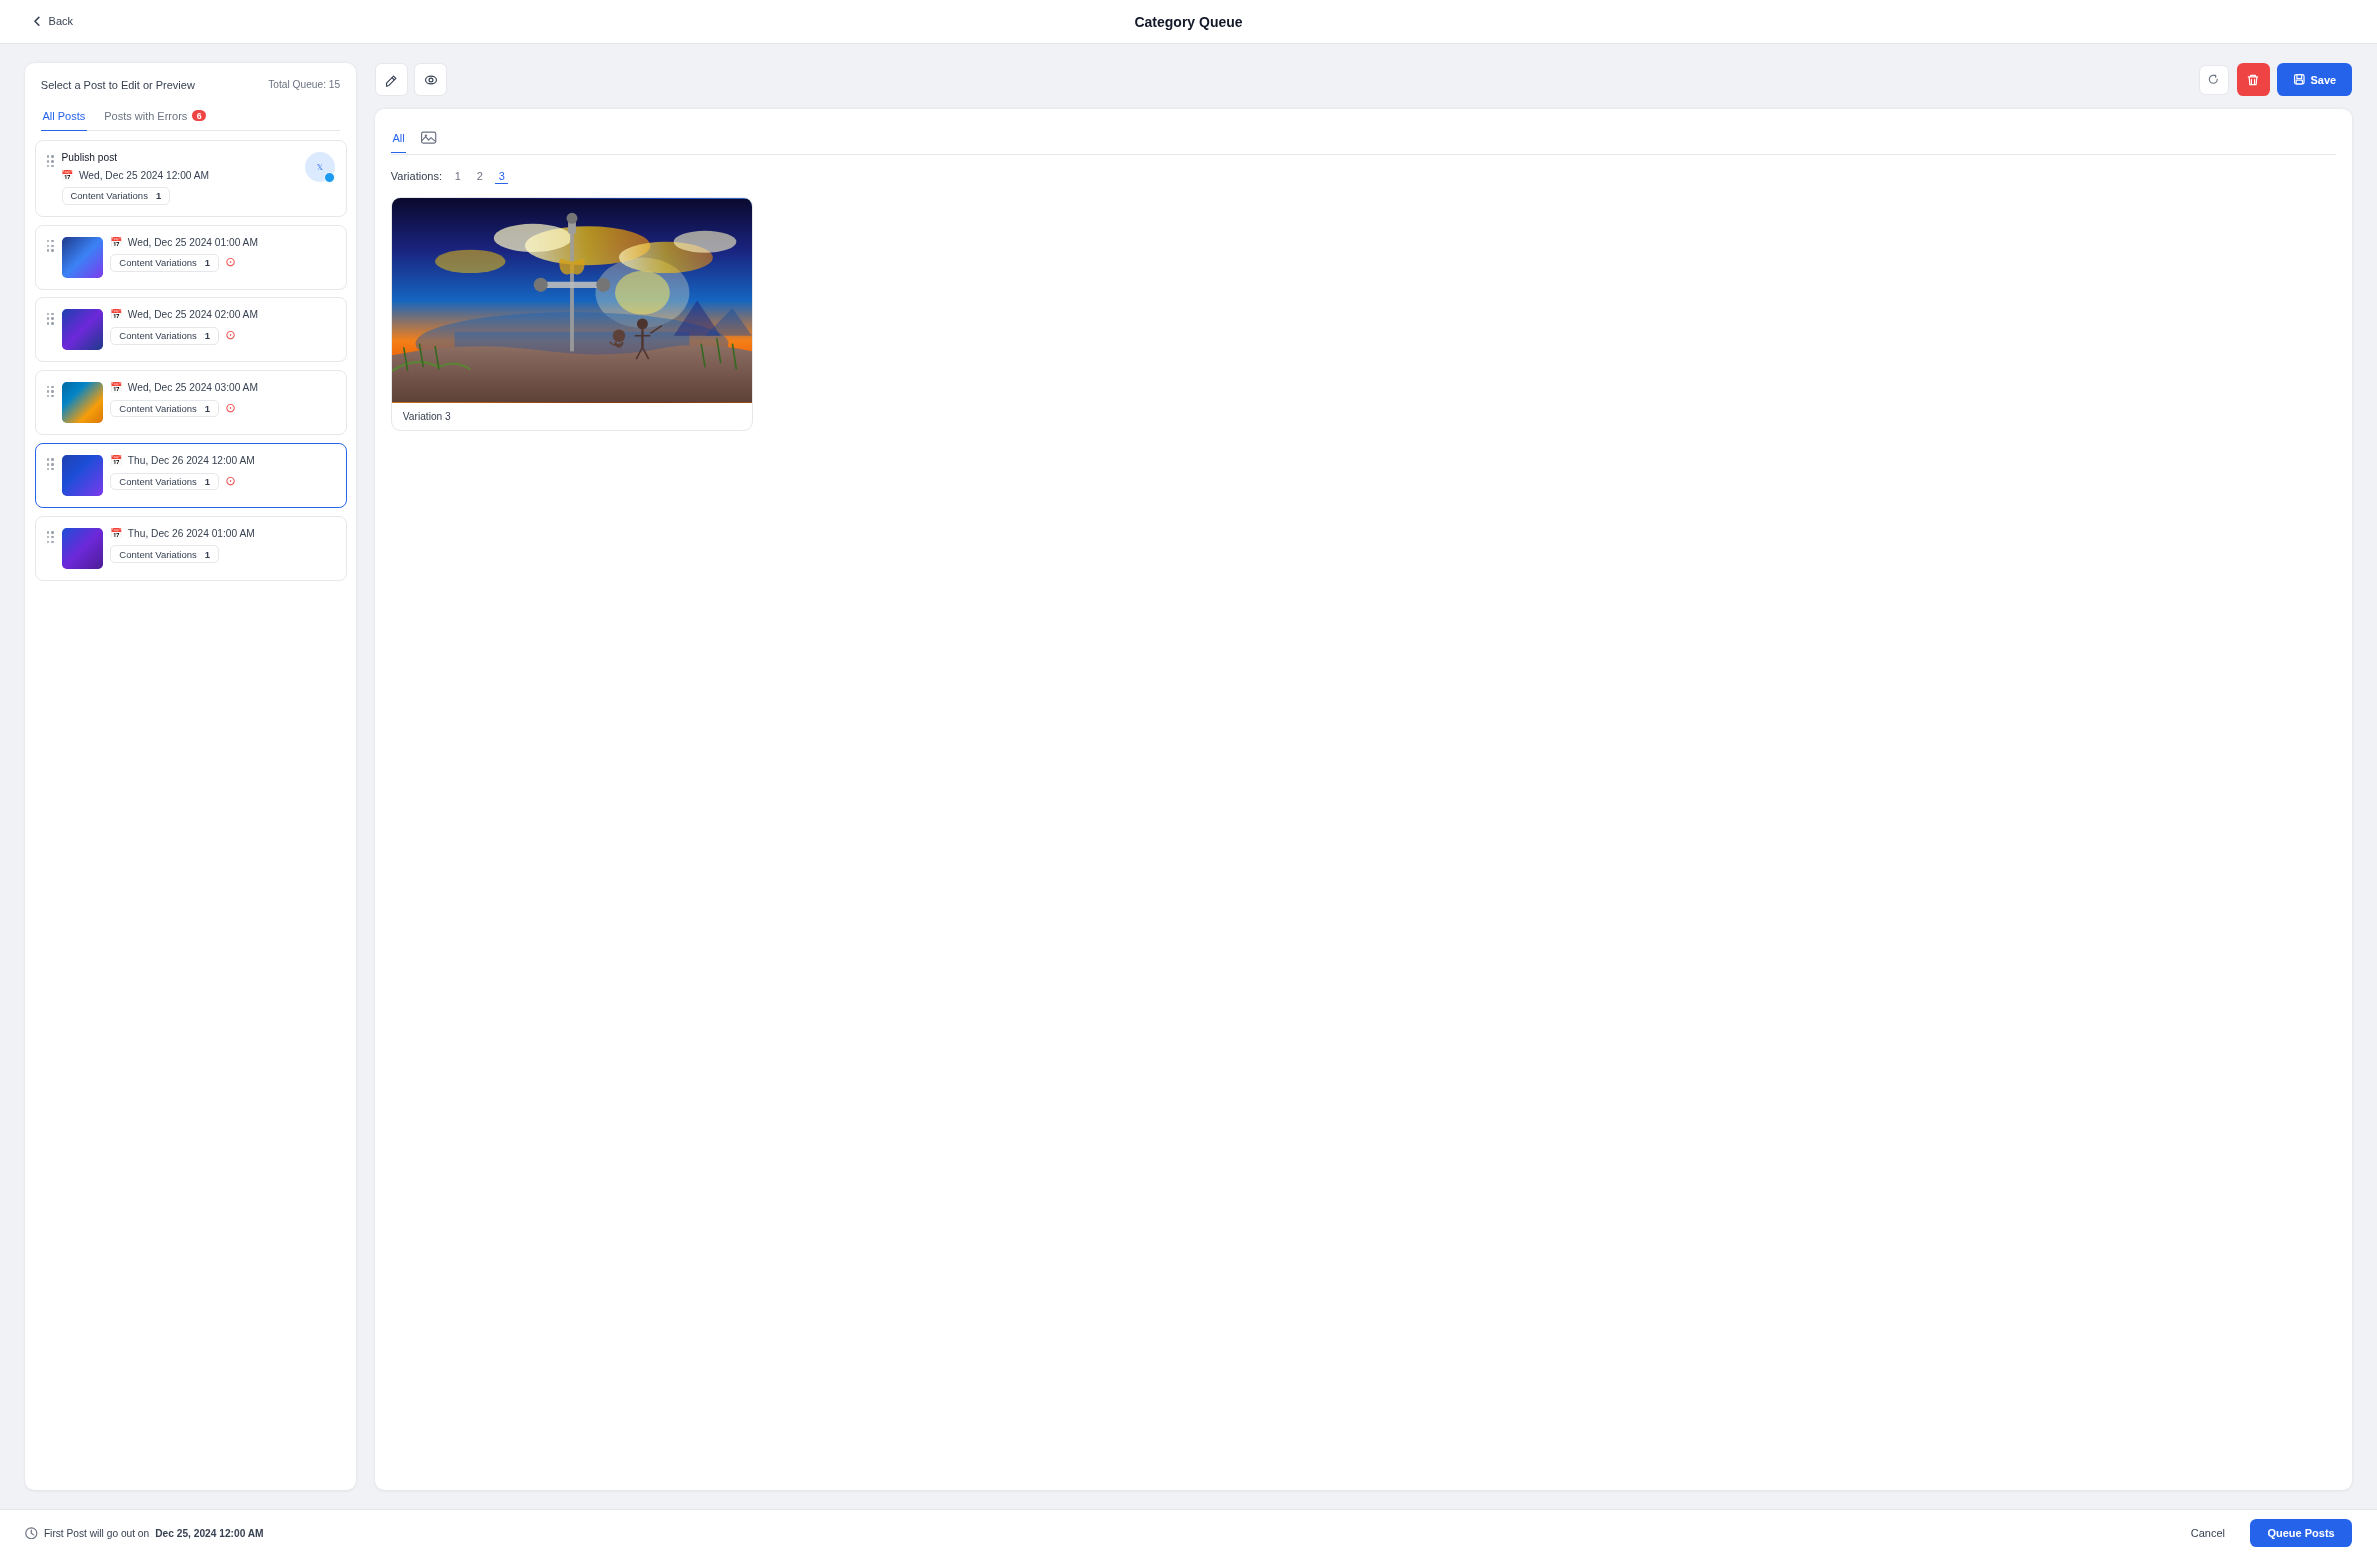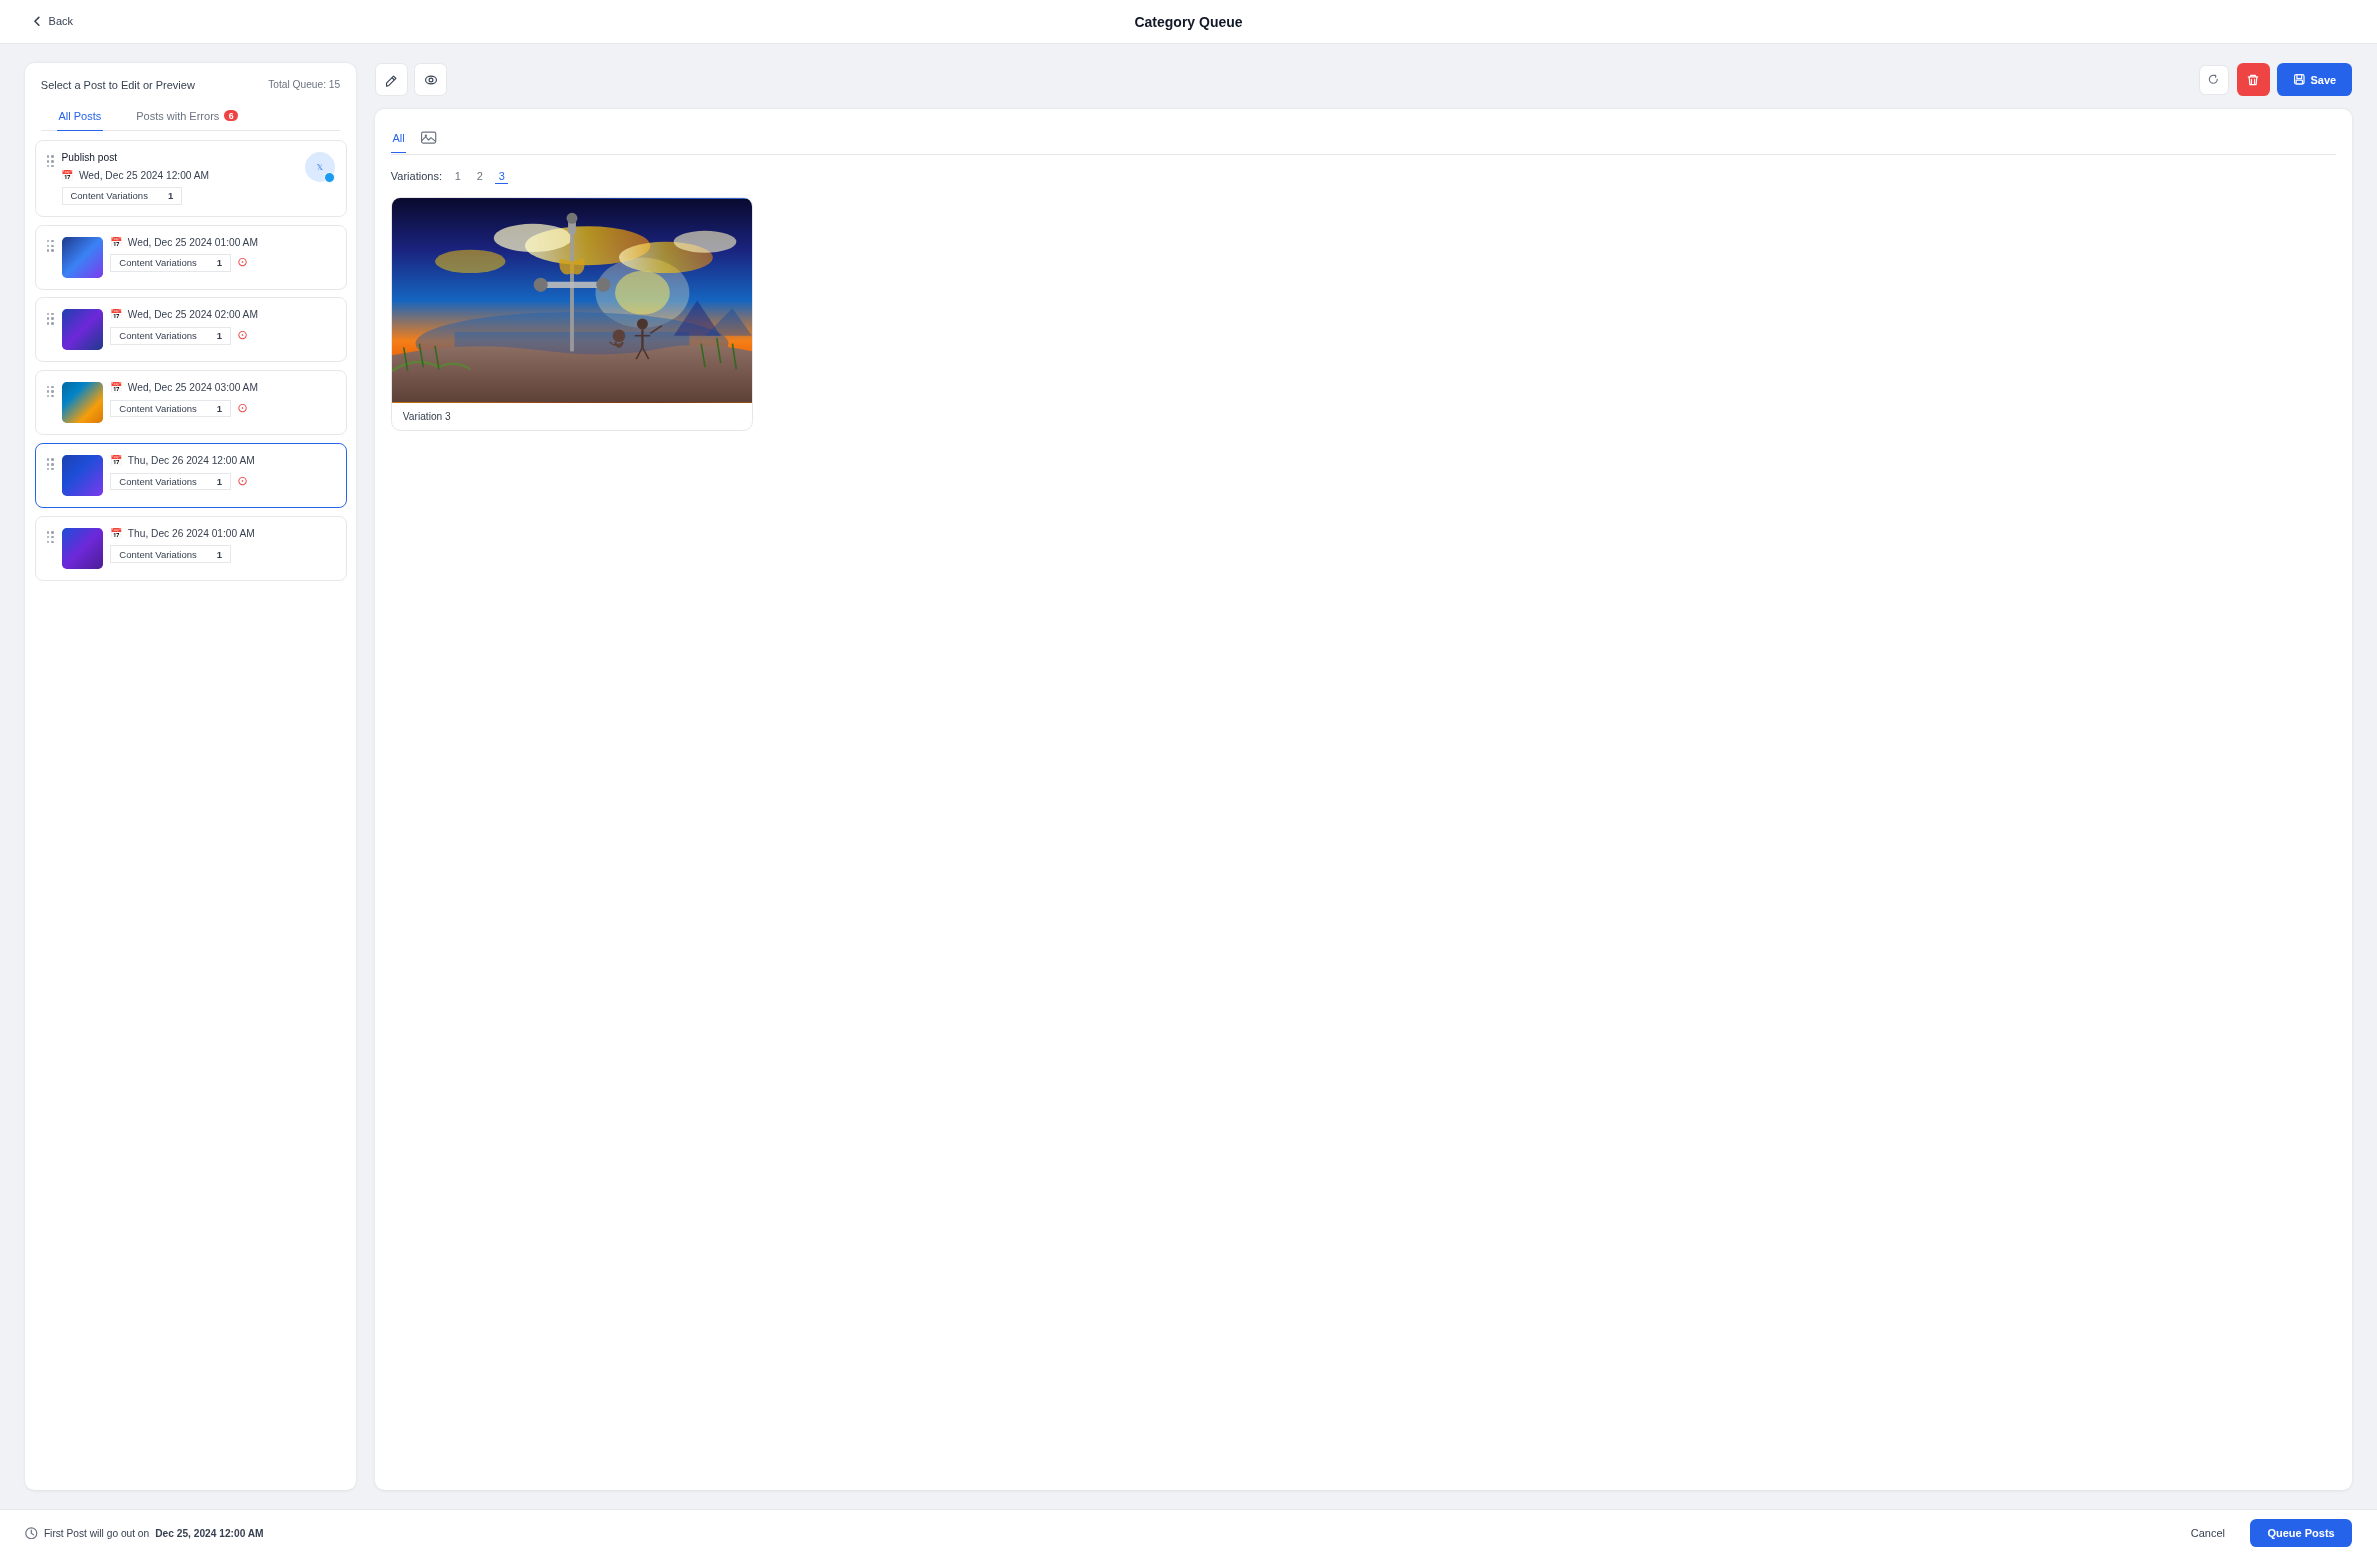--- a/index.html
+++ b/index.html
@@ -92,21 +92,20 @@
       padding: 6.3px 1.6px 7.9px;
       font-size: 11px;
       cursor: pointer;
       border-bottom: 1.6px solid transparent;
       color: #6b7280;
       background: none;
       border-top: none;
       border-left: none;
       border-right: none;
       margin-bottom: -0.8px;
-      margin-left: 16px;
     }
     .tab.active {
       color: #2563eb;
       border-bottom-color: #2563eb;
       font-weight: 500;
     }
     .badge {
       background: #ef4444;
       color: white;
       border-radius: 787px;
@@ -177,28 +176,28 @@
       color: #374151;
       margin-bottom: 6.3px;
     }
     .post-tags {
       display: flex;
       align-items: center;
       gap: 6.3px;
     }
     .content-tag {
       border: 0.8px solid #e5e7eb;
-      border-radius: 0;
+      border-radius: 5px;
       padding: 2.4px 7.9px;
       font-size: 9.5px;
       color: #374151;
       background: white;
       display: flex;
       align-items: center;
-      gap: 20px;
+      gap: 8px;
     }
     .error-icon {
       color: #ef4444;
       font-size: 12.6px;
       line-height: 1;
     }
 
     .thumbnail {
       width: 41px;
       height: 41px;

